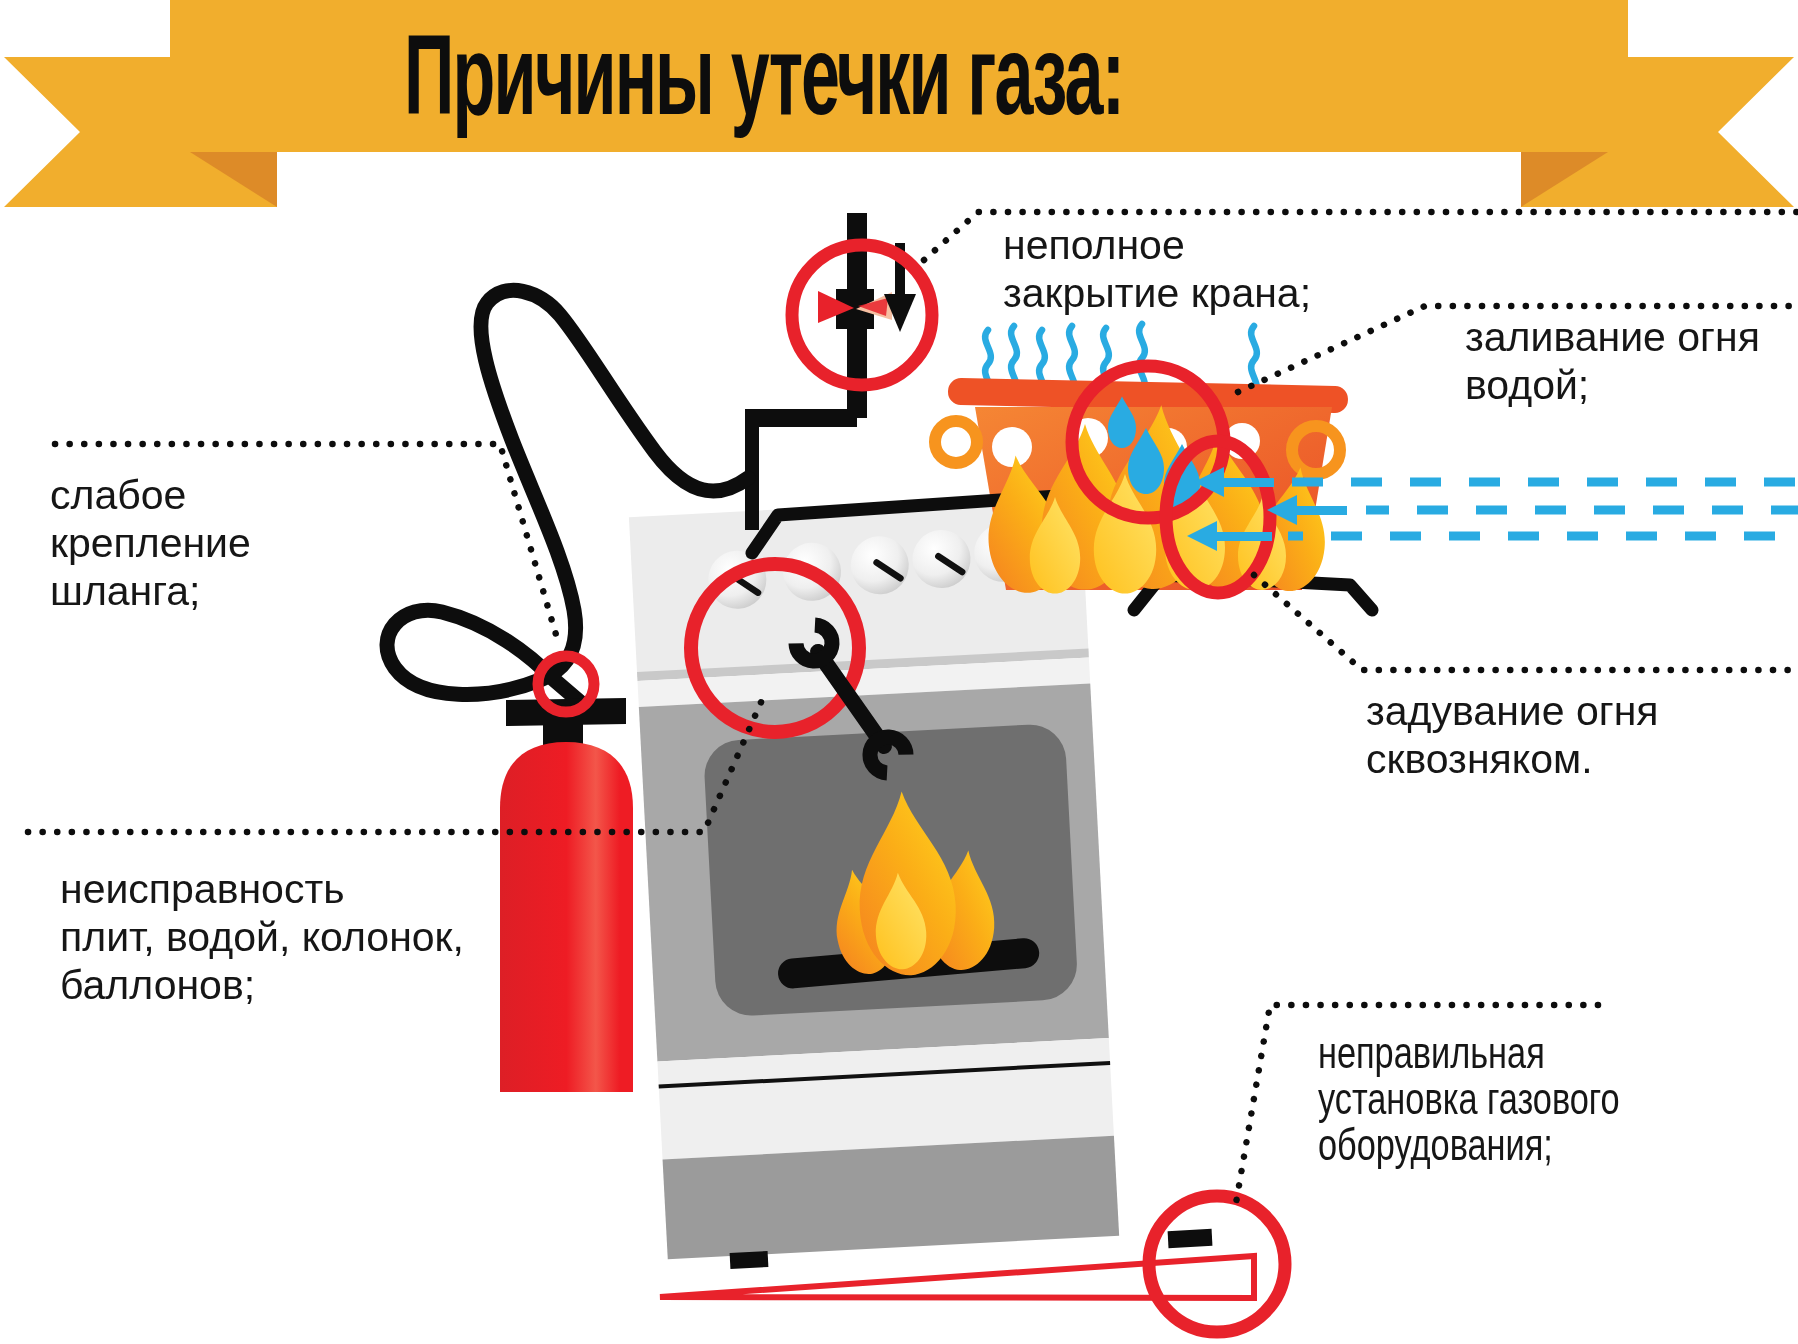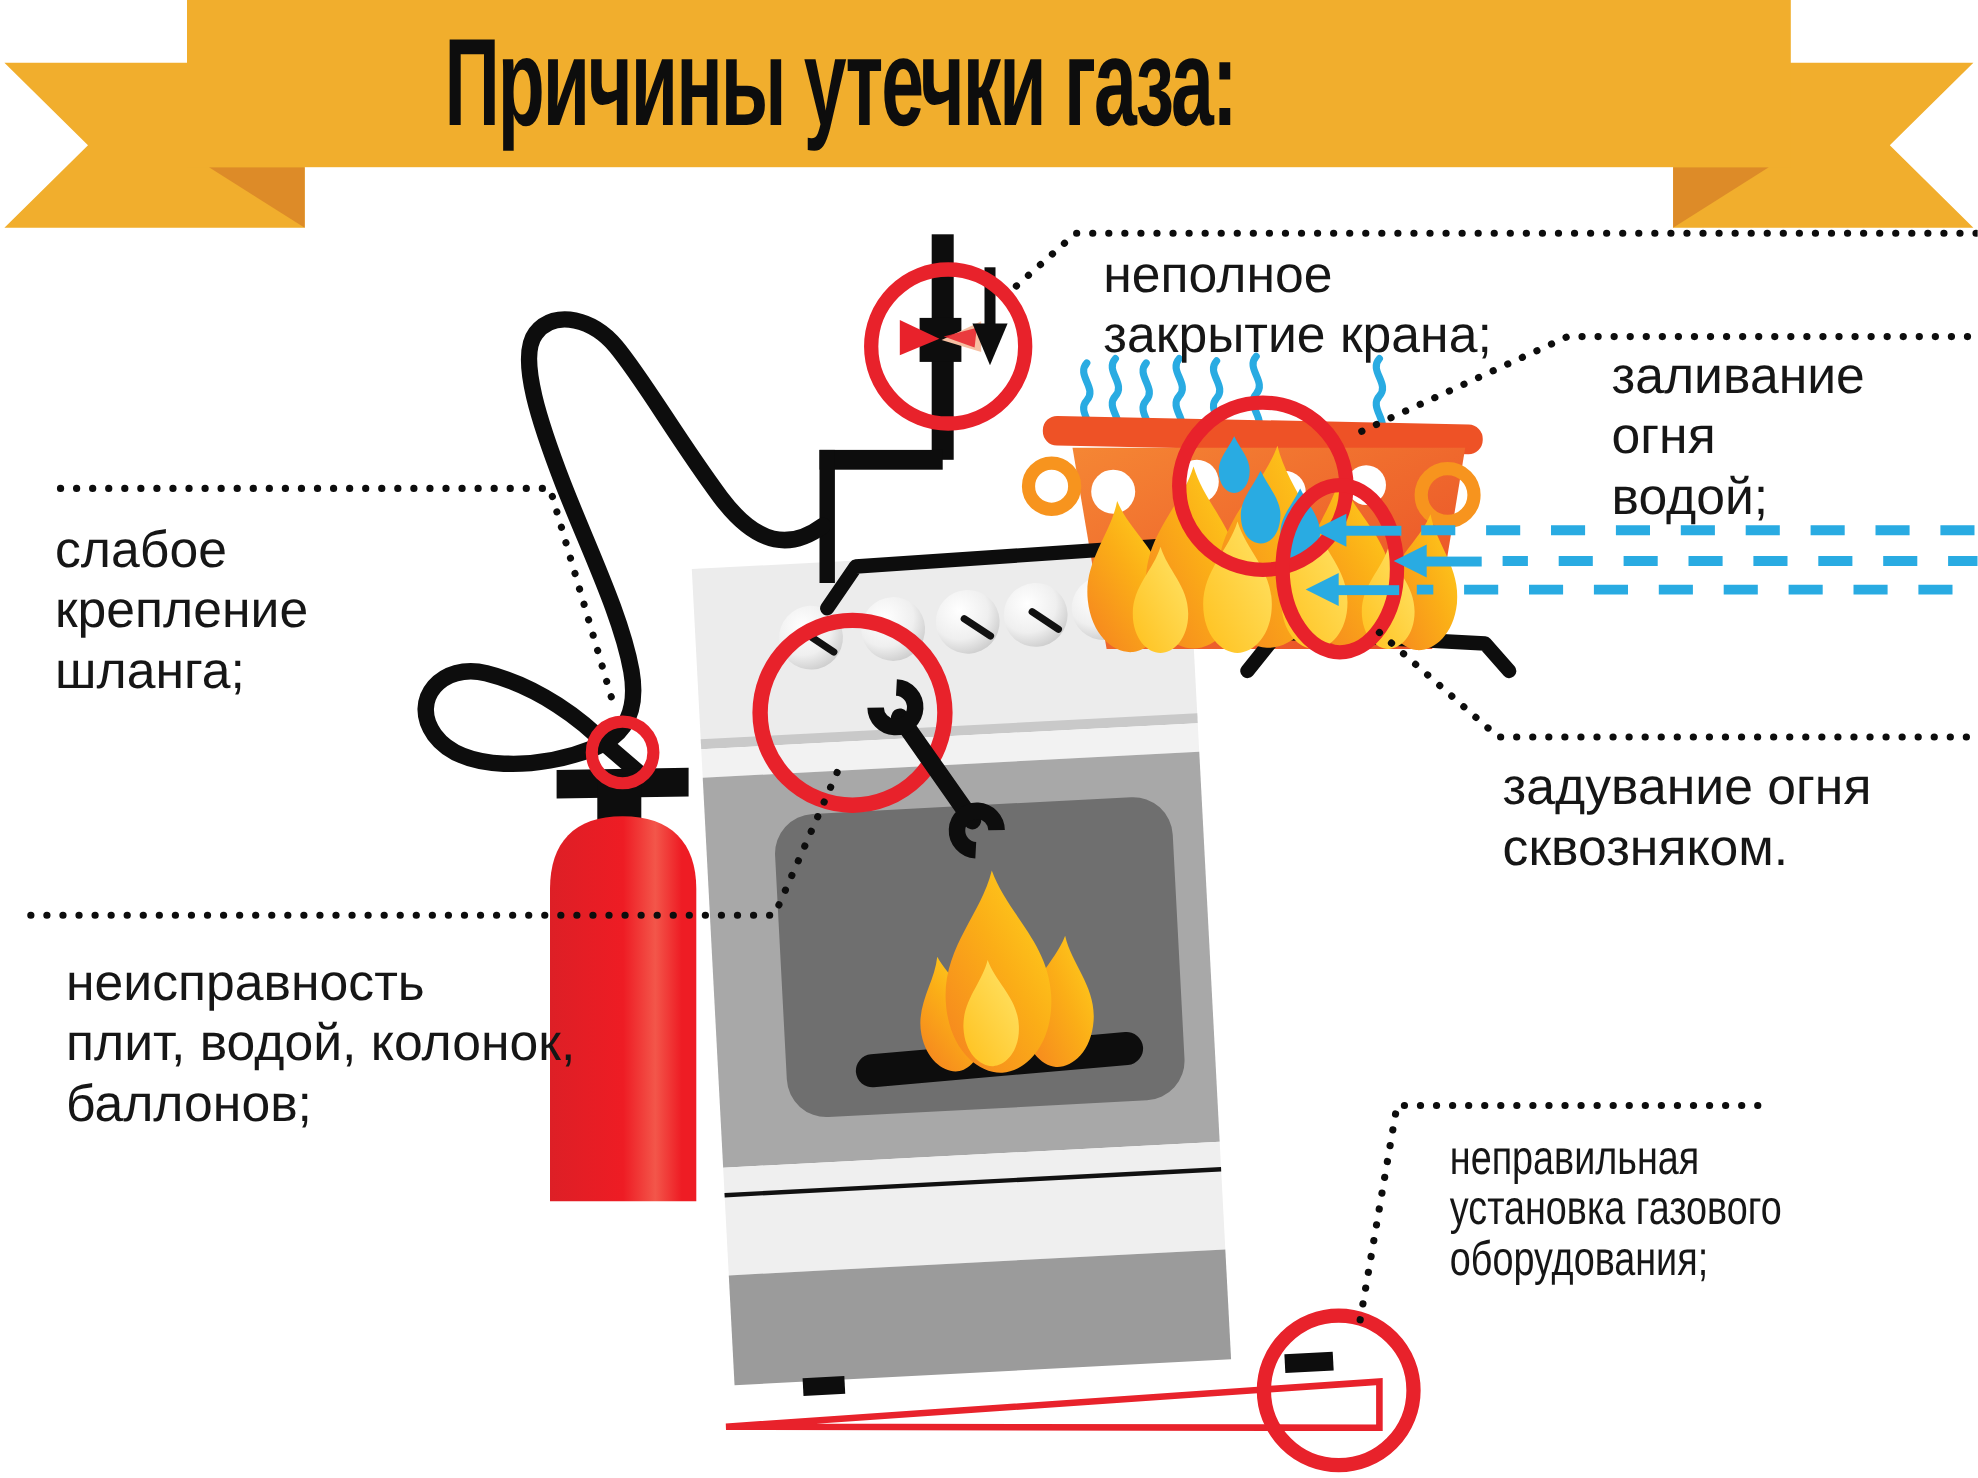--- a/index.html
+++ b/index.html
@@ -1,19 +1,19 @@
 <!DOCTYPE html>
 <html><head>
 <meta charset="utf-8">
 <style>
   html,body{margin:0;padding:0;background:#fff;}
   #canvas{position:relative;width:1798px;height:1344px;background:#fff;overflow:hidden;
           font-family:"Liberation Sans",sans-serif;}
   #art{position:absolute;left:0;top:0;}
-  .label{position:absolute;color:#161616;font-size:47px;line-height:1.17;
+  .label{position:absolute;color:#161616;font-size:41px;line-height:1.17;
          white-space:pre-line;letter-spacing:0px;}
   .label.condensed{font-size:44px;line-height:1.0;transform:scaleX(0.78);
          transform-origin:left top;line-height:1.05;}
   #title{position:absolute;left:404px;top:10px;color:#0d0d0d;font-size:113px;
          font-weight:bold;white-space:nowrap;letter-spacing:-3px;
          transform:scaleX(0.62);transform-origin:left top;}
 </style>
 </head>
 <body>
 

